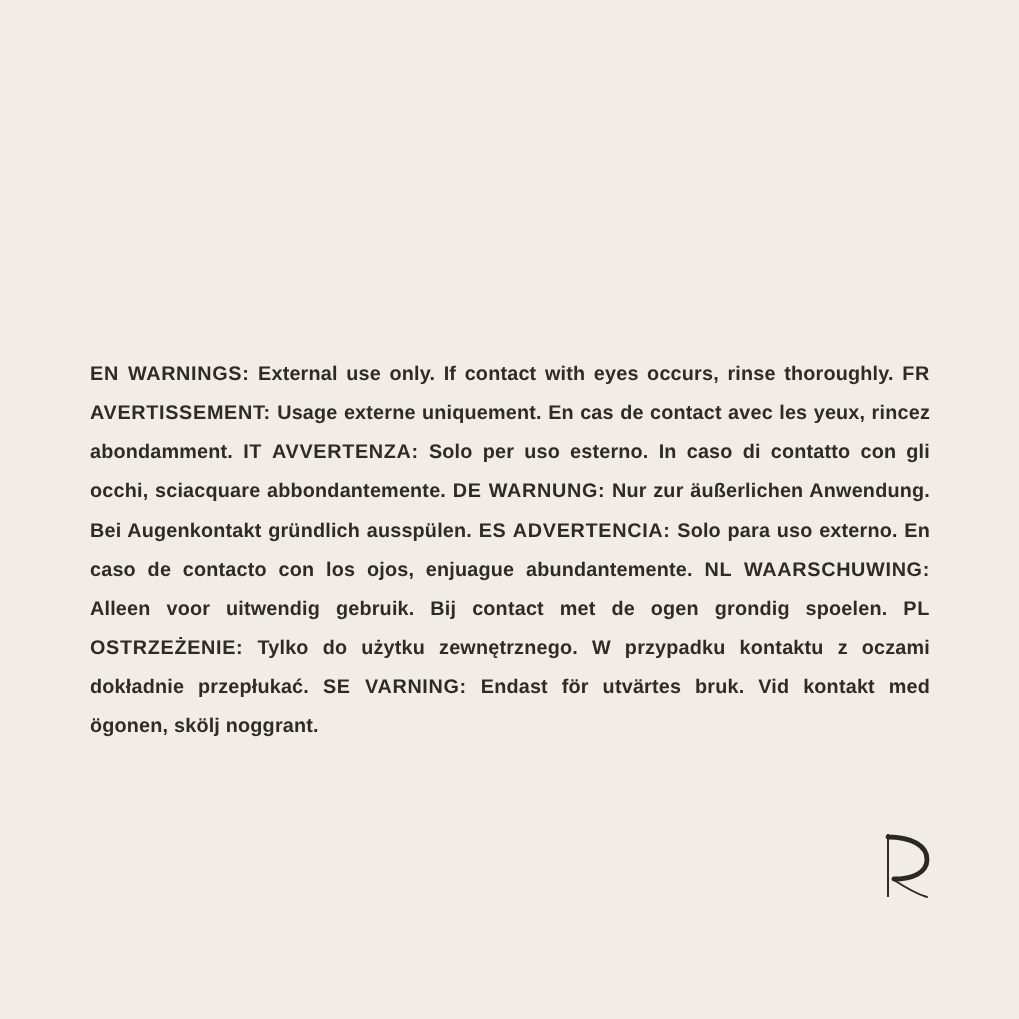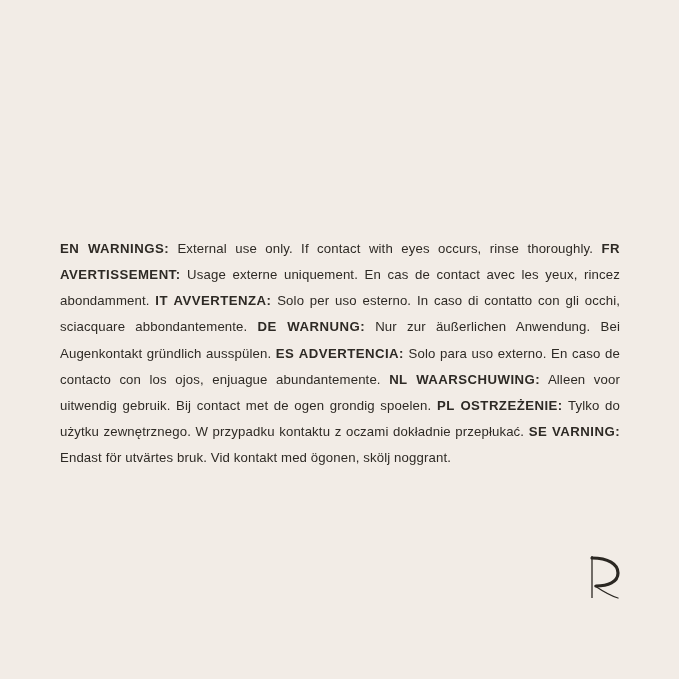--- a/index.html
+++ b/index.html
@@ -29,21 +29,21 @@
     line-height: 1.98;
     text-align: justify;
     color: #2e2a25;
     letter-spacing: 0.01em;
   }
   .lang-tag {
     font-weight: 700;
     letter-spacing: 0.035em;
   }
   .lang-text {
-    font-weight: 400;
+    font-weight: 700;
   }
   .logo {
     position: absolute;
     left: 578px;
     top: 552px;
     width: 50px;
     height: 50px;
   }
   .logo svg {
     display: block;

